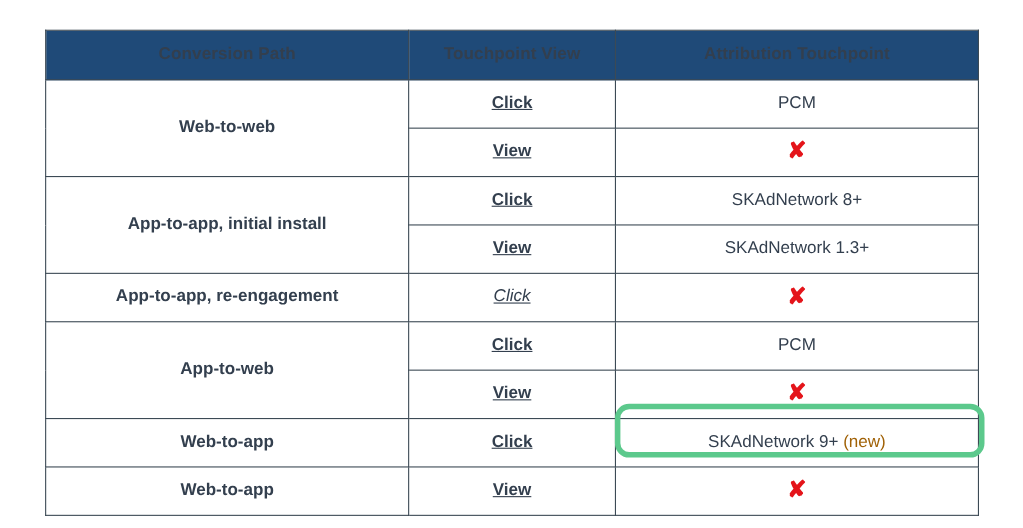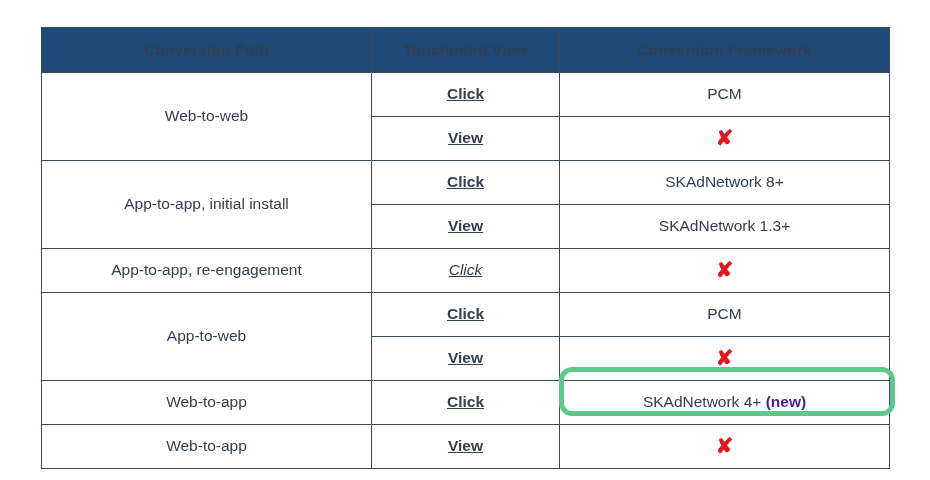--- a/index.html
+++ b/index.html
@@ -61,21 +61,21 @@
   }
   thead th.div-l {
     border-left: 1px solid #5c7ea3;
   }
 
   tbody td {
     height: 43px;
   }
 
   td.path {
-    font-weight: normal;
+    font-weight: bold;
     font-size: 15.5px;
   }
   td.touch {
     font-weight: bold;
     font-size: 15.5px;
     text-decoration: underline;
   }
   td.touch.either {
     font-weight: normal;
     font-style: italic;
@@ -88,22 +88,22 @@
 
   .xmark {
     color: #e4141a;
     font-weight: bold;
     font-size: 21px;
     line-height: 1;
     display: inline-block;
   }
 
   .new-tag {
-    color: #4c1d95;
-    font-weight: bold;
+    color: #a16207;
+    font-weight: normal;
   }
 
   
   .highlight-box {
     position: absolute;
     left: 559px;
     top: 367px;
     width: 336px;
     height: 49px;
     border: 5px solid #5cc98c;
@@ -122,21 +122,21 @@
     <table class="attr-table">
       <colgroup>
         <col class="c1">
           <col class="c2">
           <col class="c3">
       </colgroup>
       <thead>
         <tr>
           <th>Conversion Path</th>
           <th class="div-l">Touchpoint View</th>
-          <th class="div-l">Conversion Framework</th>
+          <th class="div-l">Attribution Touchpoint</th>
         </tr>
       </thead>
       <tbody id="table-body">
           <tr>
             <td class="path" rowspan="2">Web-to-web</td>
             <td class="touch">Click</td>
             <td class="framework">PCM</td>
           </tr>
           <tr>
             <td class="touch">View</td>
@@ -161,21 +161,21 @@
             <td class="touch">Click</td>
             <td class="framework">PCM</td>
           </tr>
           <tr>
             <td class="touch">View</td>
             <td class="framework"><span class="xmark">✘</span></td>
           </tr>
           <tr>
             <td class="path">Web-to-app</td>
             <td class="touch">Click</td>
-            <td class="framework"><span>SKAdNetwork 4+</span> <span class="new-tag">(new)</span></td>
+            <td class="framework"><span>SKAdNetwork 9+</span> <span class="new-tag">(new)</span></td>
           </tr>
           <tr>
             <td class="path">Web-to-app</td>
             <td class="touch">View</td>
             <td class="framework"><span class="xmark">✘</span></td>
           </tr>
         </tbody>
     </table>
   </div>
 

